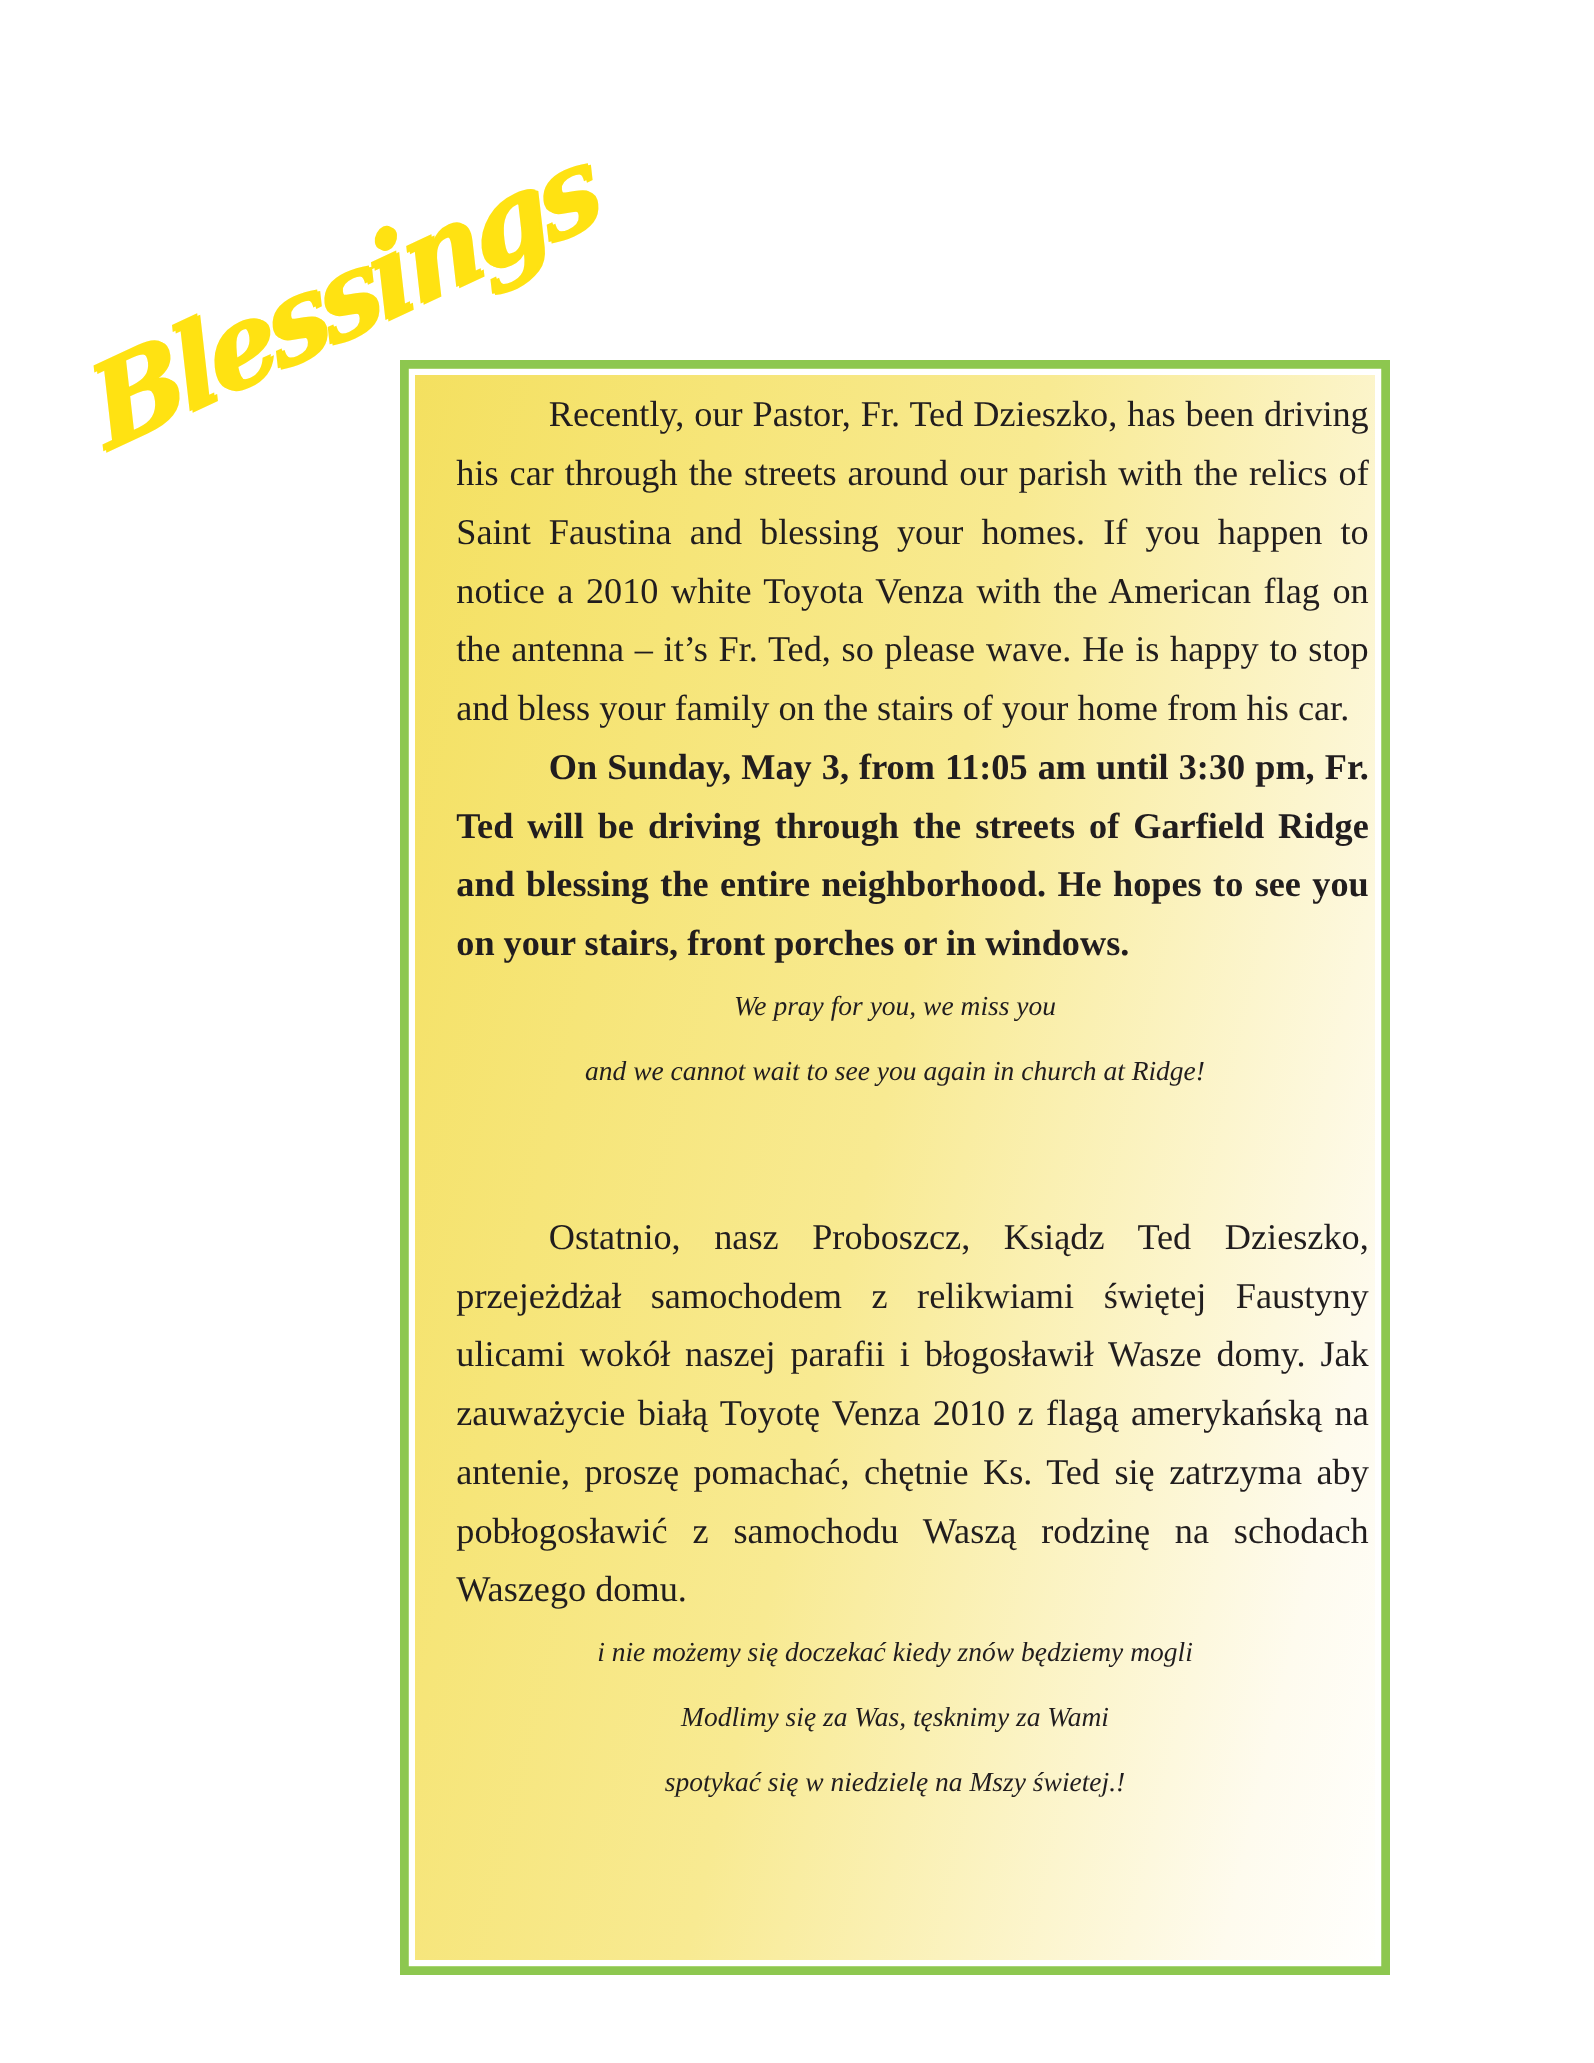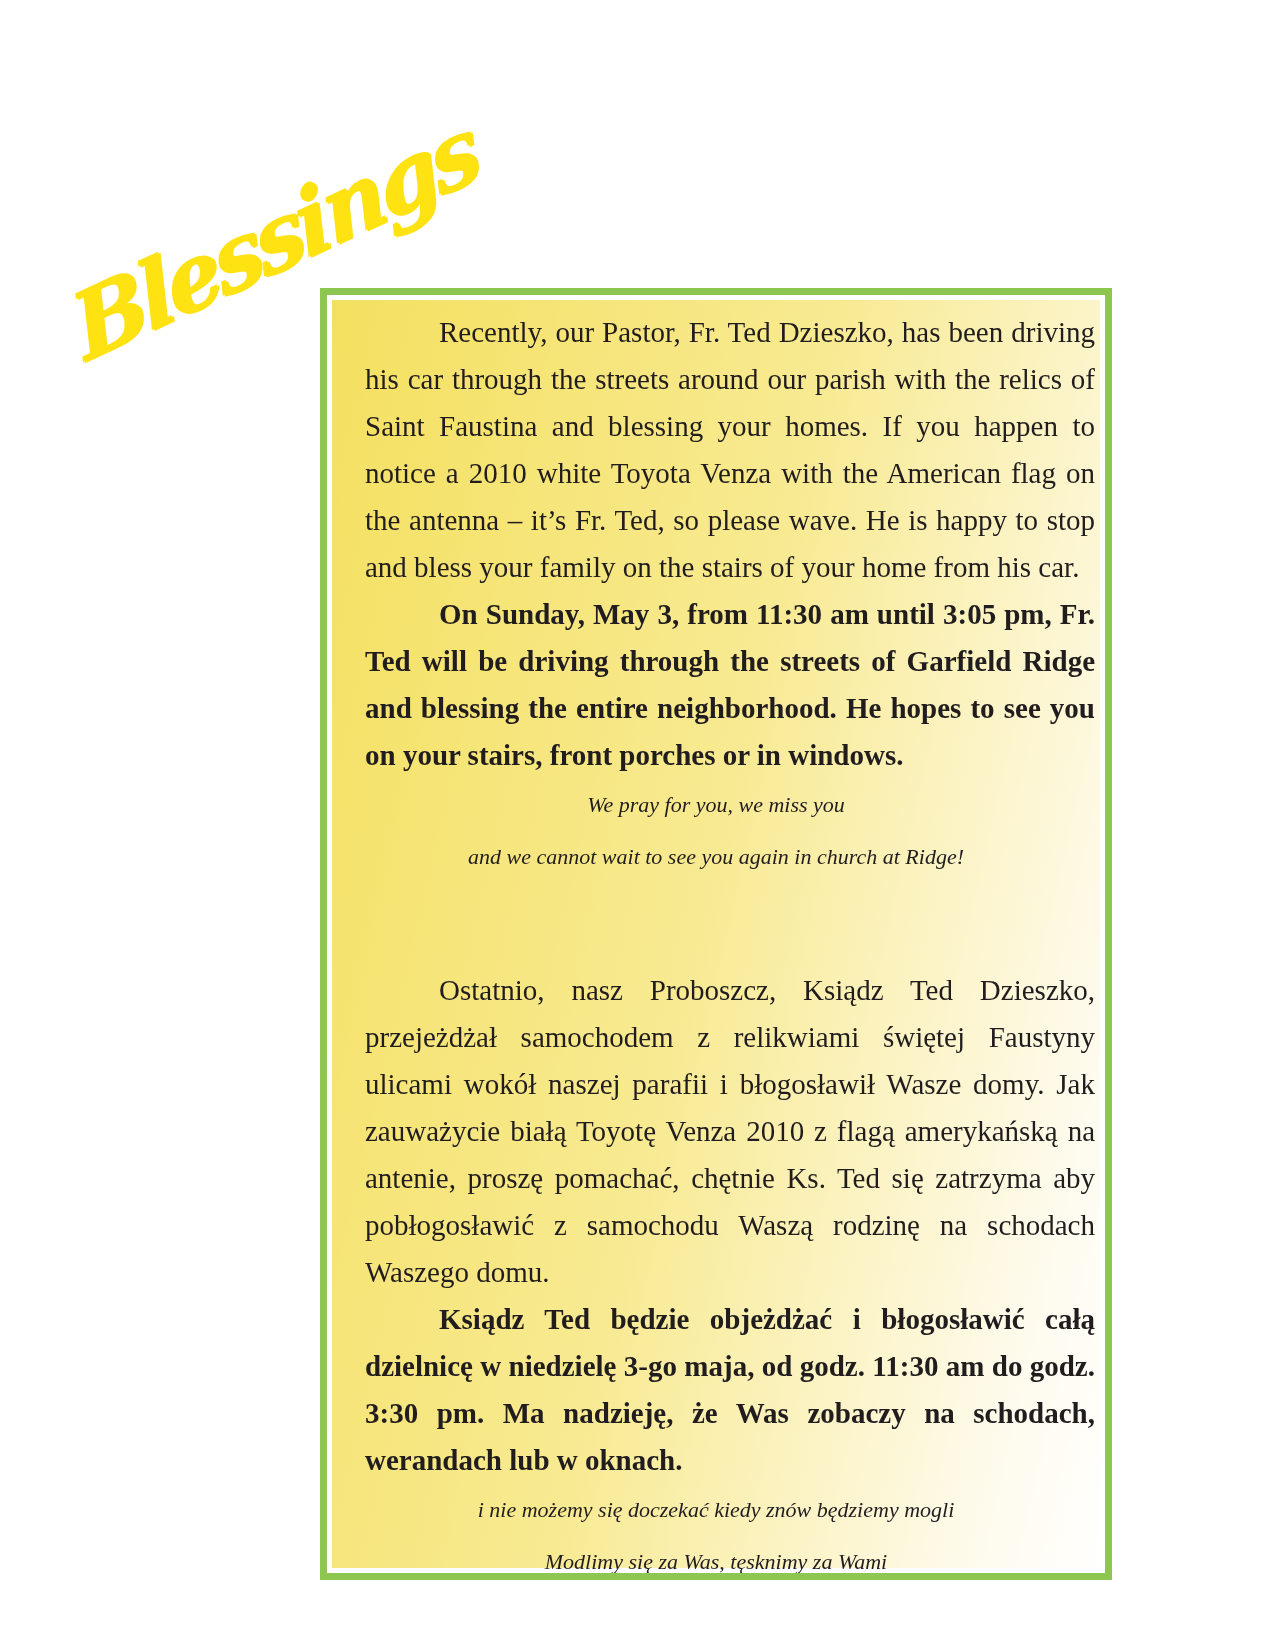--- a/index.html
+++ b/index.html
@@ -74,32 +74,31 @@
 <div class="page">
 
   <div class="blessings-logo">
     <span class="blessings-text">Blessings</span>
   </div>
 
   <div class="notice-box">
 
     <p class="para">Recently, our Pastor, Fr. Ted Dzieszko, has been driving his car through the streets around our parish with the relics of Saint Faustina and blessing your homes. If you happen to notice a 2010 white Toyota Venza with the American flag on the antenna – it’s Fr. Ted, so please wave. He is happy to stop and bless your family on the stairs of your home from his car.</p>
 
-    <p class="para bold">On Sunday, May 3, from 11:30 am until 3:05 pm, Fr. Ted will be driving through the streets of Garfield Ridge and blessing the entire neighborhood. He hopes to see you on your stairs, front porches or in windows.</p>
+    <p class="para bold">On Sunday, May 3, from 11:05 am until 3:30 pm, Fr. Ted will be driving through the streets of Garfield Ridge and blessing the entire neighborhood. He hopes to see you on your stairs, front porches or in windows.</p>
 
     <div class="closing">
       <div>We pray for you, we miss you</div>
       <div>and we cannot wait to see you again in church at Ridge!</div>
     </div>
 
     <div class="section-spacer"></div>
 
     <p class="para">Ostatnio, nasz Proboszcz, Ksiądz Ted Dzieszko, przejeżdżał samochodem z relikwiami świętej Faustyny ulicami wokół naszej parafii i błogosławił Wasze domy. Jak zauważycie białą Toyotę Venza 2010 z flagą amerykańską na antenie, proszę pomachać, chętnie Ks. Ted się zatrzyma aby pobłogosławić z samochodu Waszą rodzinę na schodach Waszego domu.</p>
 
-    <p class="para bold">Ksiądz Ted będzie objeżdżać i błogosławić całą dzielnicę w niedzielę 3-go maja, od godz. 11:30 am do godz. 3:30 pm. Ma nadzieję, że Was zobaczy na schodach, werandach lub w oknach.</p>
 
     <div class="closing">
       <div>i nie możemy się doczekać kiedy znów będziemy mogli</div>
       <div>Modlimy się za Was, tęsknimy za Wami</div>
       <div>spotykać się w niedzielę na Mszy świetej.!</div>
     </div>
 
   </div>
 </div>
 

